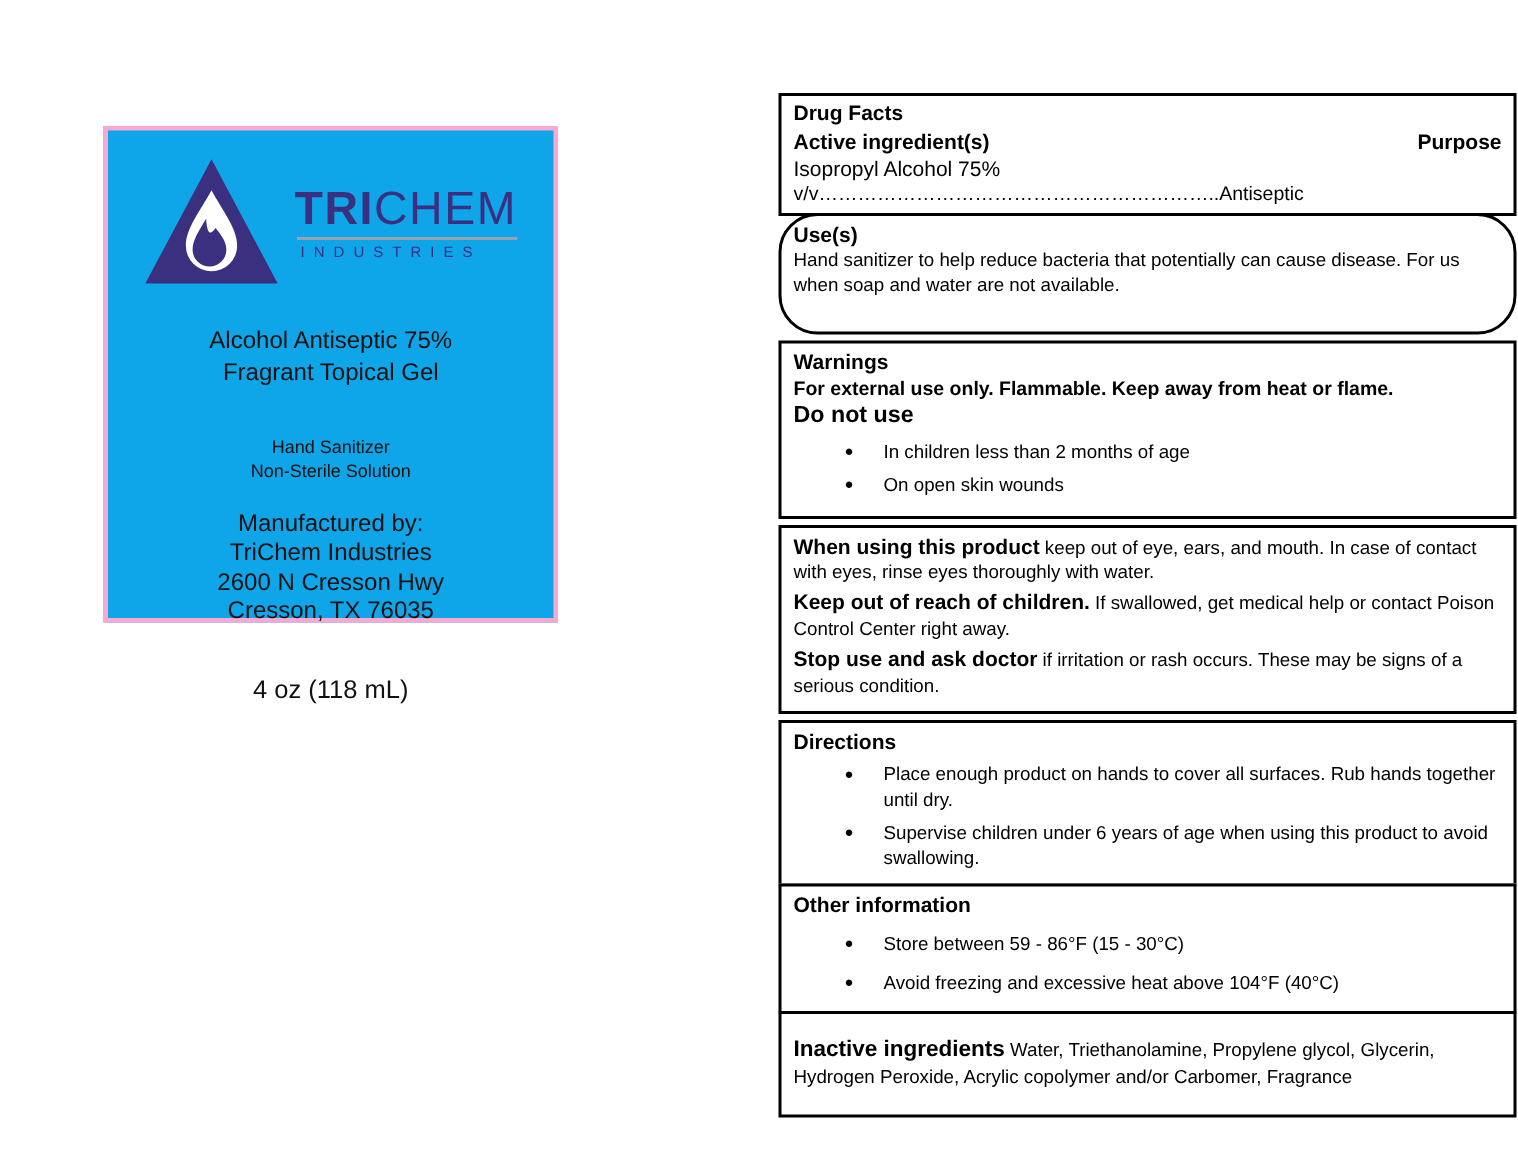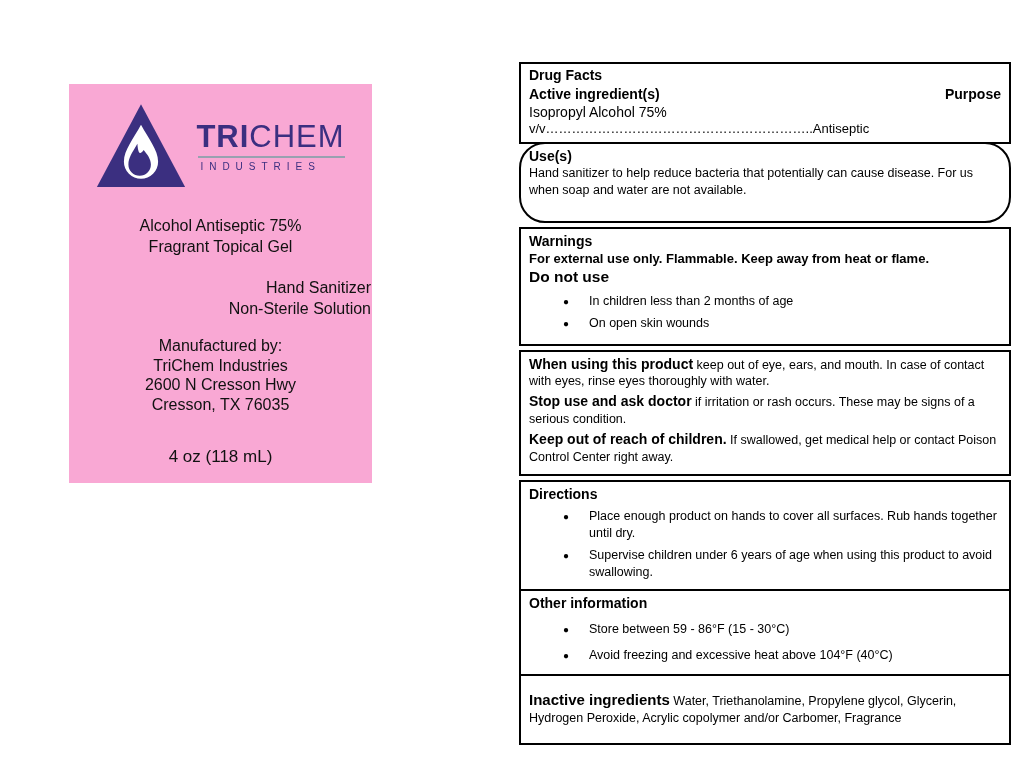--- a/index.html
+++ b/index.html
@@ -4,34 +4,34 @@
 <style>
   * { margin:0; padding:0; box-sizing:border-box; }
   html,body { background:#ffffff; }
   body {
     width:1012px; height:782px; position:relative;
     font-family:"Liberation Sans", sans-serif; color:#000;
   }
 
   
   .product-label {
-    position:absolute; left:69px; top:84px; width:303px; height:399px;
-    border:1px solid #f9a8d4; background:#f9a8d4; text-align:center;
+    position:absolute; left:69px; top:84px; width:303px; height:331px;
+    border:3px solid #f9a8d4; background:#0ea5e9; text-align:center;
   }
   .logo-block { margin-top:18px; display:flex; justify-content:center; align-items:center; gap:10px; }
   .logo-mark { width:90px; height:86px; }
   .logo-text { text-align:left; }
   .logo-wordmark { font-size:31px; letter-spacing:1px; color:#3b2f80; line-height:1; }
   .logo-tri { font-weight:bold; }
   .logo-chem { font-weight:400; }
   .logo-divider { height:2px; background:#98a1b0; margin:4px 0 3px 2px; }
   .logo-industries { font-size:10px; letter-spacing:6px; color:#3b2f80; padding-left:4px; }
 
   .product-title { margin-top:26px; font-size:16px; line-height:1.32; color:#111; }
-  .product-subtitle { margin-top:20px; font-size:16px; line-height:1.32; color:#111;text-align:right; }
+  .product-subtitle { margin-top:32px; font-size:12px; line-height:1.32; color:#111; }
   .manufacturer { margin-top:17px; font-size:16px; line-height:1.22; color:#111; }
   .product-size { margin-top:32px; font-size:17px; color:#111; }
 
   
   .drug-facts { position:absolute; left:519px; top:62px; width:492px; }
   .df-section { border:2px solid #000; background:#fff; padding:3px 8px 4px 8px; }
   .df-merge { margin-top:-2px; }
   .df-gap { margin-top:4px; }
 
   .df-title { font-weight:bold; font-size:14px; line-height:1.25; }
@@ -129,24 +129,24 @@
         <span class="bullet-text">On open skin wounds</span>
       </div>
     </div>
   </div>
 
   <div class="df-section df-gap sec-when">
     <div class="df-body">
       <span class="lead-bold">When using this product</span><span> keep out of eye, ears, and mouth. In case of contact with eyes, rinse eyes thoroughly with water.</span>
     </div>
     <div class="df-body when-para">
-      <span class="lead-bold">Stop use and ask doctor</span><span> if irritation or rash occurs. These may be signs of a serious condition.</span>
+      <span class="lead-bold">Keep out of reach of children.</span><span> If swallowed, get medical help or contact Poison Control Center right away.</span>
     </div>
     <div class="df-body when-para">
-      <span class="lead-bold">Keep out of reach of children.</span><span> If swallowed, get medical help or contact Poison Control Center right away.</span>
+      <span class="lead-bold">Stop use and ask doctor</span><span> if irritation or rash occurs. These may be signs of a serious condition.</span>
     </div>
   </div>
 
   <div class="df-section df-gap sec-directions">
     <div class="df-h">Directions</div>
     <div>
       <div class="bullet-row">
         <span class="bullet-glyph">●</span>
         <span class="bullet-text">Place enough product on hands to cover all surfaces. Rub hands together until dry.</span>
       </div>

